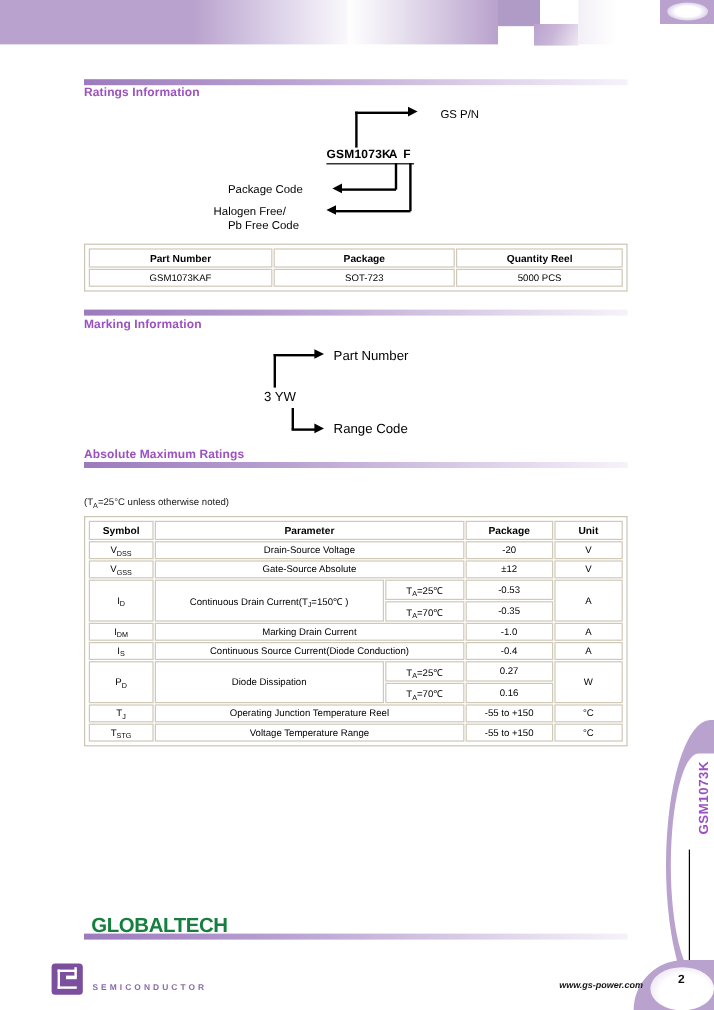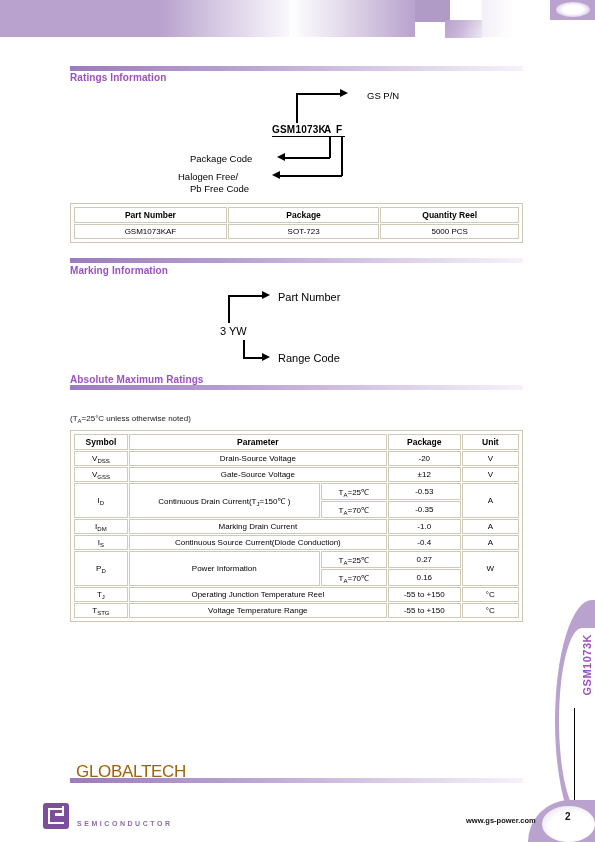--- a/index.html
+++ b/index.html
@@ -240,41 +240,42 @@
   .lm-bar2 {
     position: absolute;
     left: 18.5px; top: 3px;
     width: 2.5px; height: 8px;
     background: #ffffff;
   }
   .logo-text {
     position: absolute;
     left: 76px; top: 763px;
     font-size: 17px;
-    font-weight: normal;
-    color: #a16207;
+    font-weight: bold;
+    color: #15803d;
     letter-spacing: -0.3px;
     line-height: 17px;
   }
   .logo-sub {
     position: absolute;
     left: 77px; top: 820px;
     font-size: 7px;
     font-weight: bold;
     color: #8b6aa8;
     letter-spacing: 2.55px;
     line-height: 8px;
   }
   .foot-url {
     position: absolute;
     left: 466px; top: 816px;
     font-size: 7.5px;
     font-weight: bold;
     color: #111;
     white-space: nowrap;
+    font-style: italic;
   }
   .foot-curve {
     position: absolute;
     left: 528px; top: 800px;
     width: 67px; height: 42px;
     background: #b9a2cd;
     border-radius: 58px 0 0 0;
     overflow: hidden;
   }
   .foot-curve-w {
@@ -402,21 +403,21 @@
 
       <tr>
         <td><span>V</span><sub>DSS</sub></td>
         <td class="lft" colspan="2">Drain-Source Voltage</td>
         <td>-20</td>
         <td>V</td>
       </tr>
 
       <tr>
         <td><span>V</span><sub>GSS</sub></td>
-        <td class="lft" colspan="2">Gate-Source Voltage</td>
+        <td class="lft" colspan="2">Gate-Source Absolute</td>
         <td>±12</td>
         <td>V</td>
       </tr>
 
       <tr>
         <td rowspan="2"><span>I</span><sub>D</sub></td>
         <td class="lft" rowspan="2"><span>Continuous Drain Current(T</span><sub>J</sub><span>=150℃ )</span></td>
         <td><span>T</span><sub>A</sub><span>=25℃</span></td>
         <td>-0.53</td>
         <td rowspan="2">A</td>
@@ -435,21 +436,21 @@
 
       <tr>
         <td><span>I</span><sub>S</sub></td>
         <td class="lft" colspan="2">Continuous Source Current(Diode Conduction)</td>
         <td>-0.4</td>
         <td>A</td>
       </tr>
 
       <tr>
         <td rowspan="2"><span>P</span><sub>D</sub></td>
-        <td class="lft" rowspan="2">Power Information</td>
+        <td class="lft" rowspan="2">Diode Dissipation</td>
         <td><span>T</span><sub>A</sub><span>=25℃</span></td>
         <td>0.27</td>
         <td rowspan="2">W</td>
       </tr>
       <tr>
         <td><span>T</span><sub>A</sub><span>=70℃</span></td>
         <td>0.16</td>
       </tr>
 
       <tr>

